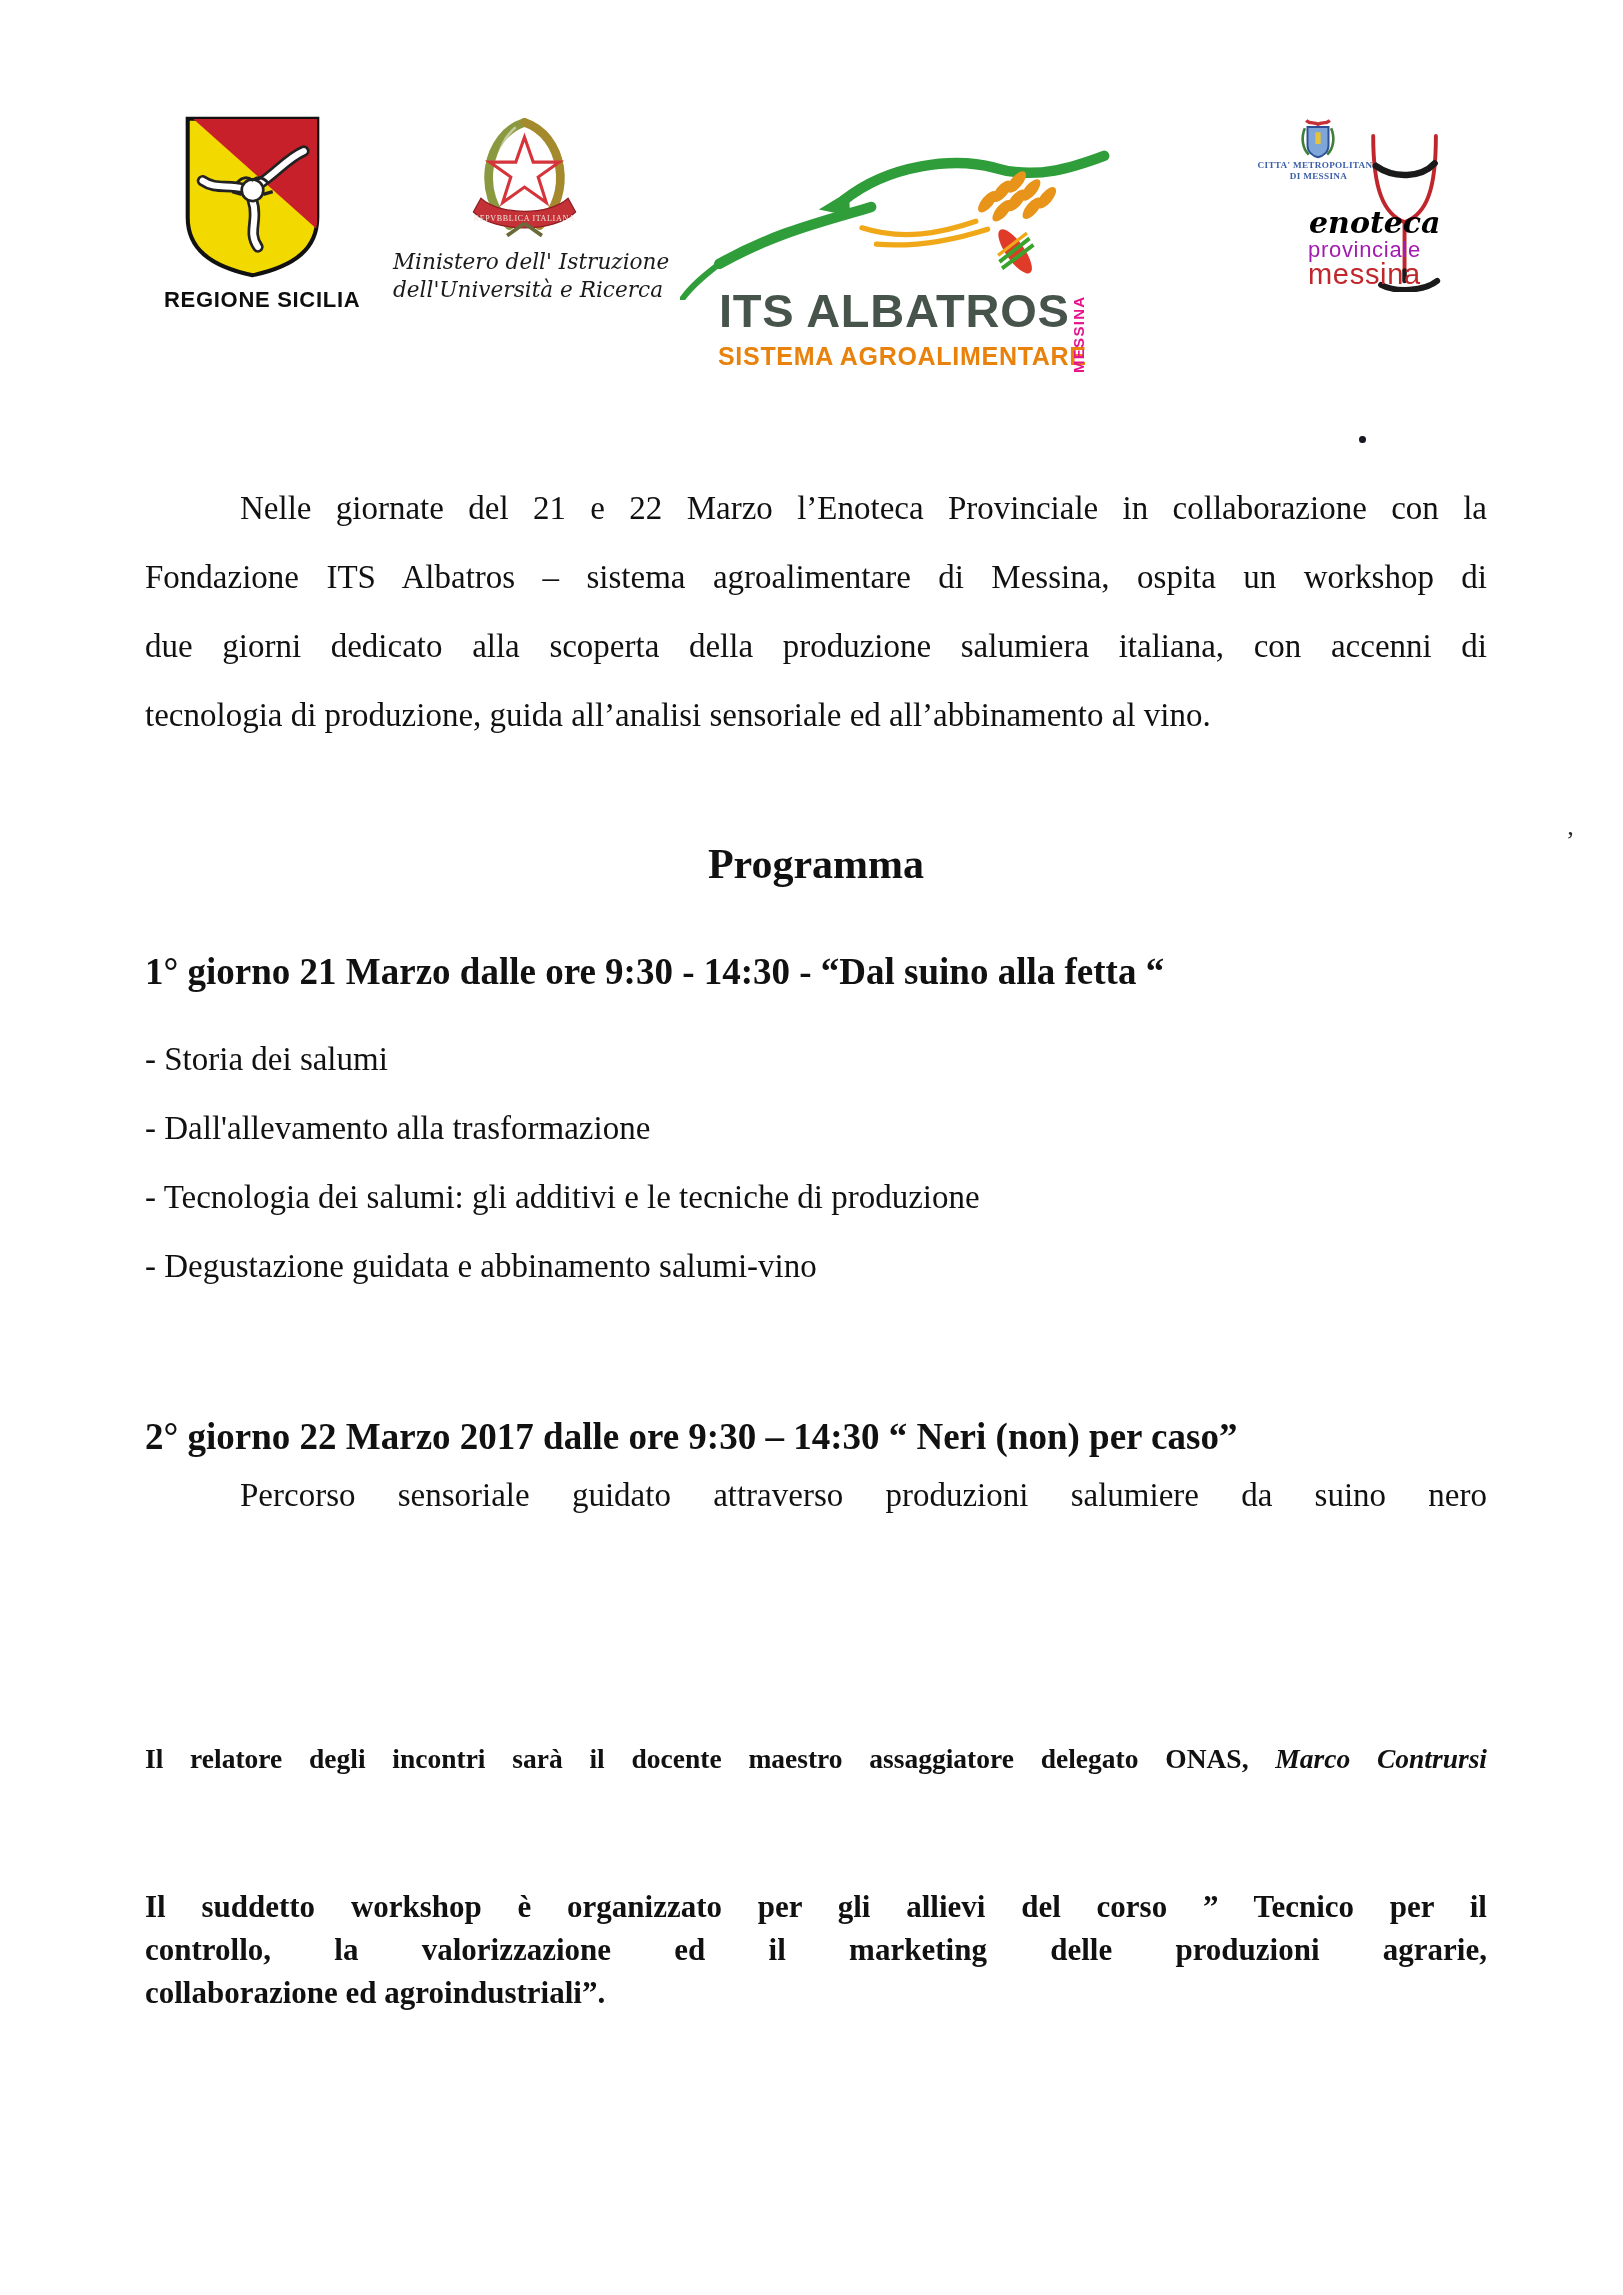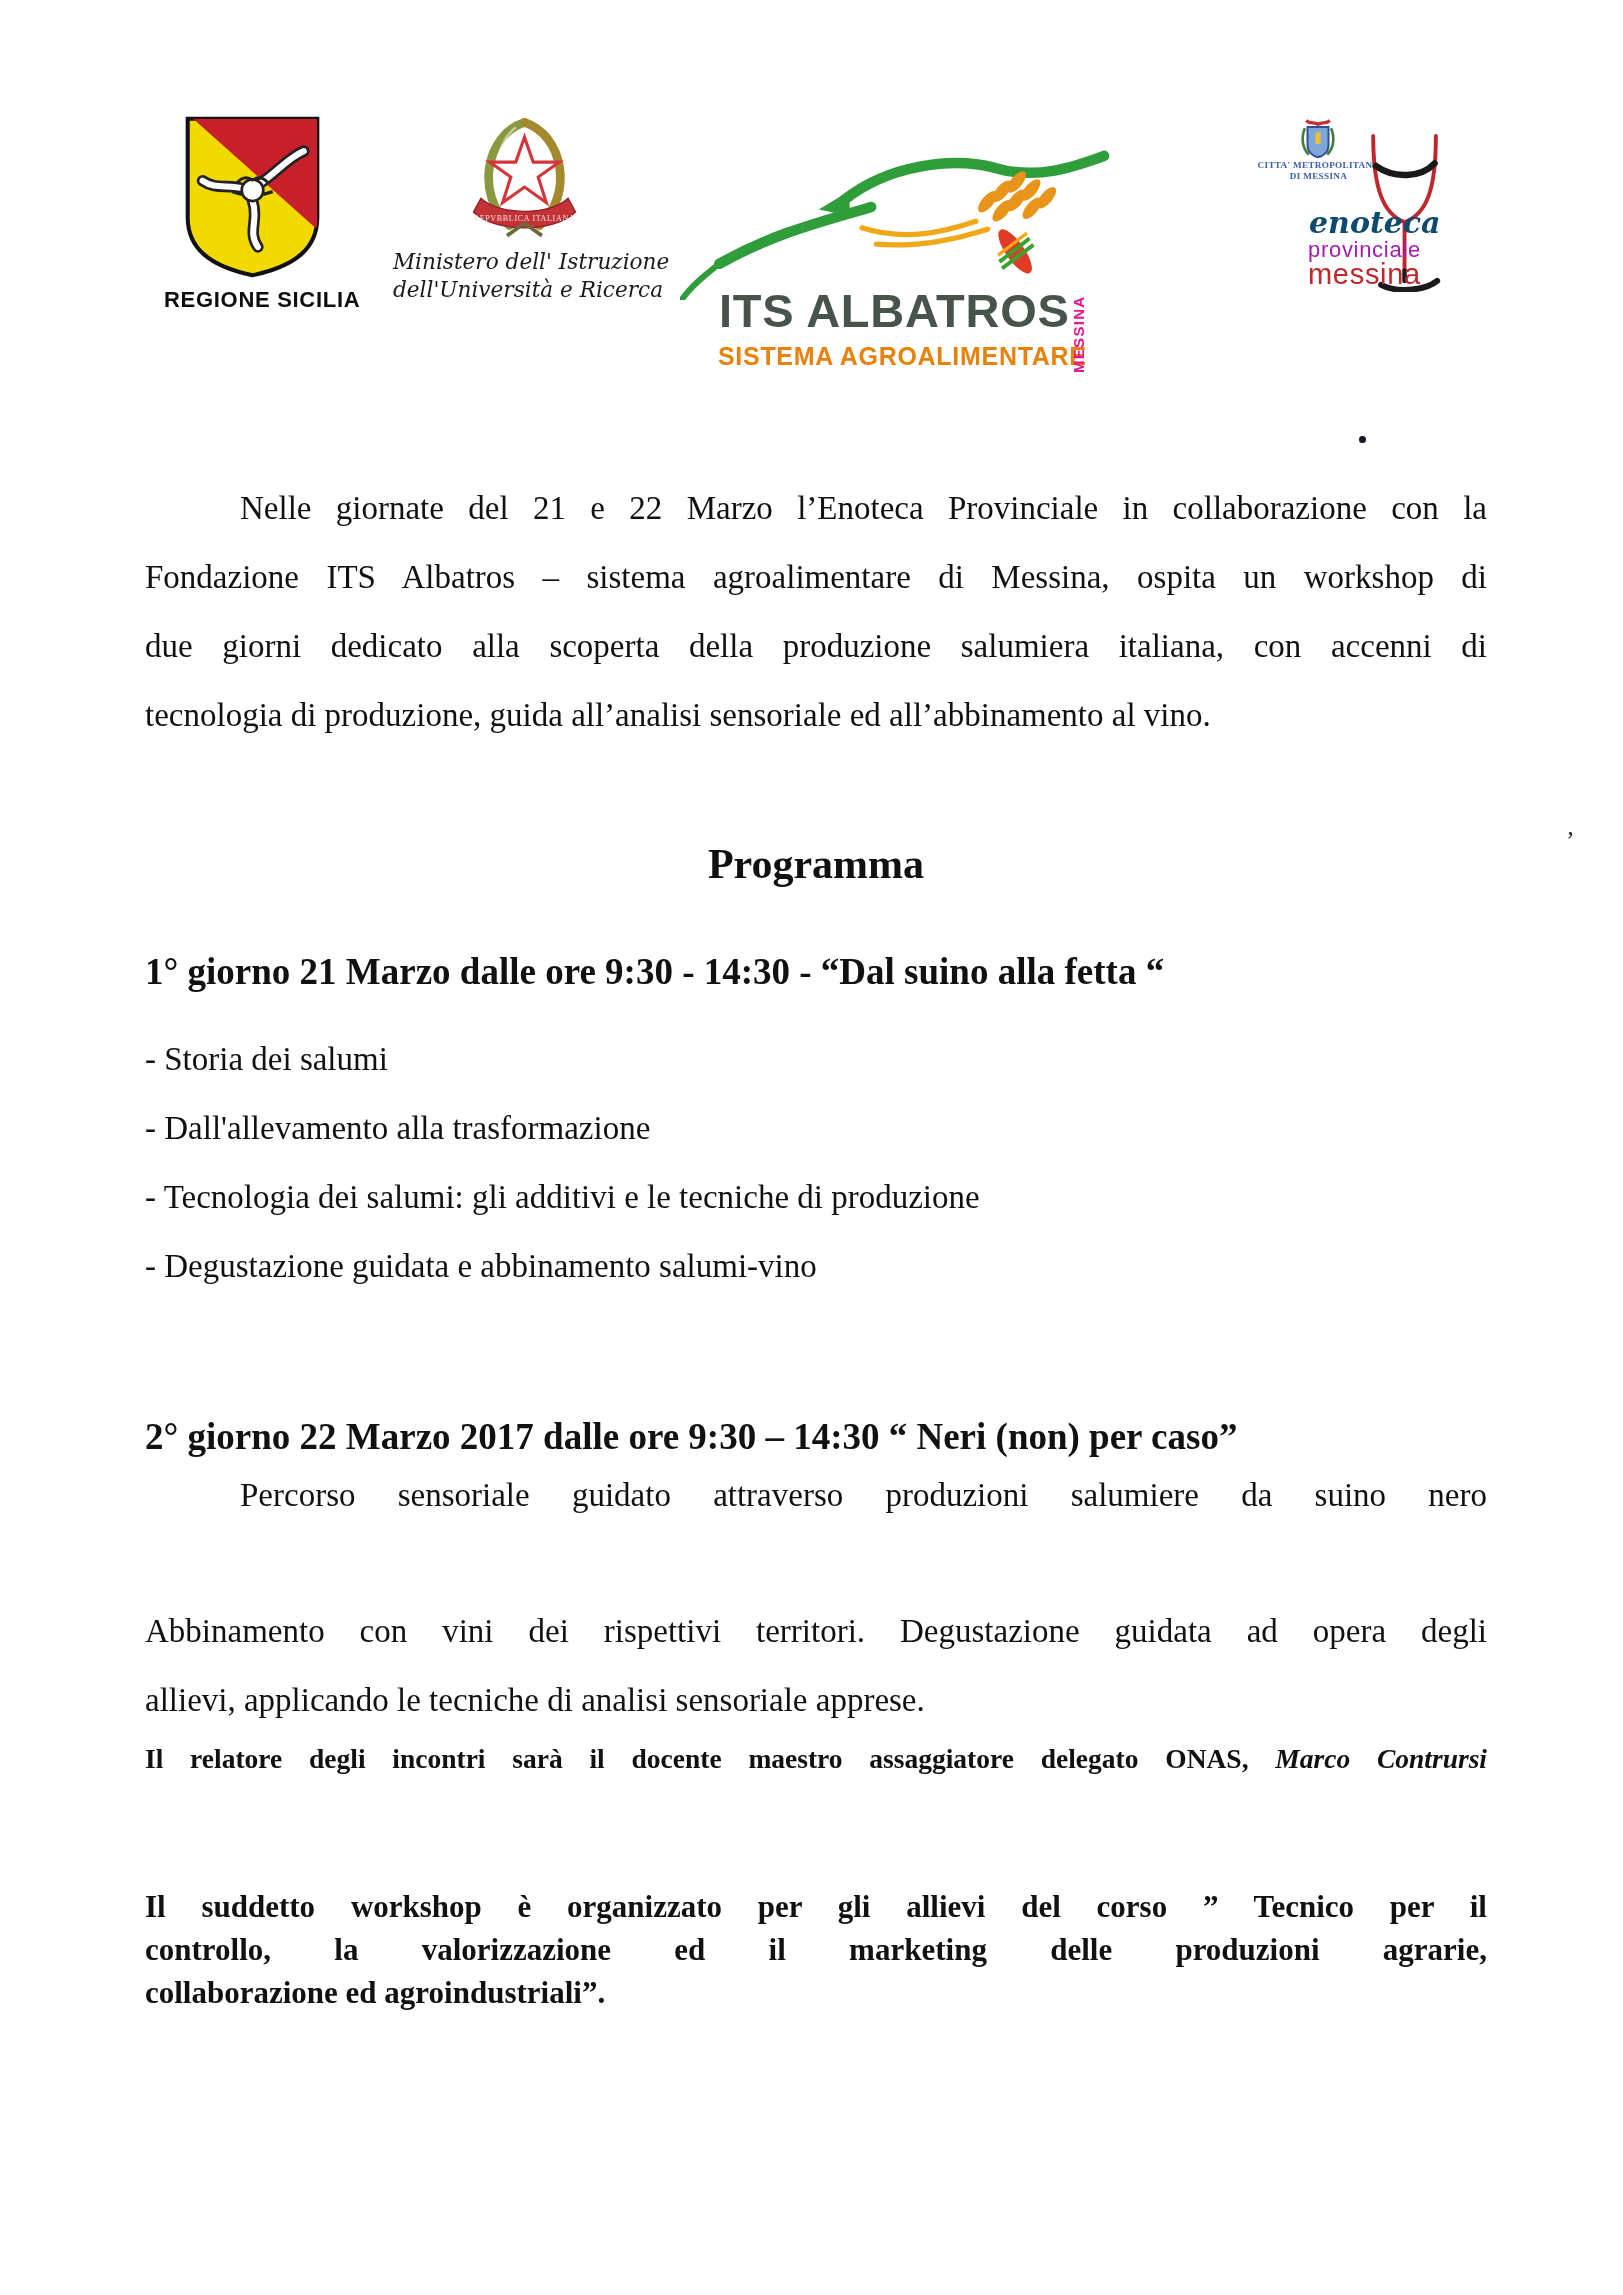--- a/index.html
+++ b/index.html
@@ -44,21 +44,21 @@
   #enoteca{left:1266px;top:119px;width:209px;height:183px;}
   #enoteca .arms{position:absolute;left:31px;top:0px;}
   .enoteca-org{
     position:absolute;left:-13px;top:41px;width:131px;text-align:center;
     font-family:"Liberation Serif",serif;font-weight:bold;font-size:9.2px;line-height:11px;
     color:#3c5fa8;letter-spacing:0.3px;
   }
   #enoteca .glass{position:absolute;left:98px;top:13px;}
   .enoteca-script{
     position:absolute;left:43px;top:86px;font-family:"DejaVu Serif",serif;
-    font-style:italic;font-weight:bold;font-size:30px;color:#0c4a6e;white-space:nowrap;
+    font-style:italic;font-weight:bold;font-size:30px;color:#000000;white-space:nowrap;
   }
   .enoteca-prov{
     position:absolute;left:42px;top:118px;font-family:"Liberation Sans",sans-serif;
     font-size:22px;color:#a21caf;letter-spacing:0.7px;white-space:nowrap;
   }
   .enoteca-mess{
     position:absolute;left:42px;top:139px;font-family:"Liberation Sans",sans-serif;
     font-size:29px;color:#c0272d;letter-spacing:0.7px;white-space:nowrap;
   }
   
@@ -208,24 +208,20 @@
     <div class="listitem">- Tecnologia dei salumi: gli additivi e le tecniche di produzione</div>
     <div class="listitem">- Degustazione guidata e abbinamento salumi-vino</div>
   </div>
 
   <div class="doc dayheading" id="day2h">2° giorno 22 Marzo 2017 dalle ore  9:30 – 14:30 “ Neri (non) per caso”</div>
 
   <div class="doc" id="day2p1">
     <div class="bodyline indent">Percorso sensoriale guidato attraverso produzioni salumiere da suino nero</div>
   </div>
 
-  <div class="doc" id="day2p2">
-    <div class="bodyline">Abbinamento con vini dei rispettivi territori. Degustazione guidata ad opera degli</div>
-    <div class="bodyline lastline">allievi, applicando le tecniche di analisi sensoriale apprese.</div>
-  </div>
 
   <div class="doc" id="relatore">
     <span>Il relatore degli incontri sarà il docente maestro assaggiatore delegato ONAS,</span>
     <span class="name">Marco Contrursi</span>
   </div>
 
   <div class="doc" id="closing">
     <div class="closeline">Il suddetto workshop è organizzato per gli allievi del corso  ” Tecnico per il</div>
     <div class="closeline">controllo, la valorizzazione ed il marketing delle produzioni agrarie,</div>
     <div class="closeline lastline">collaborazione ed agroindustriali”.</div>

